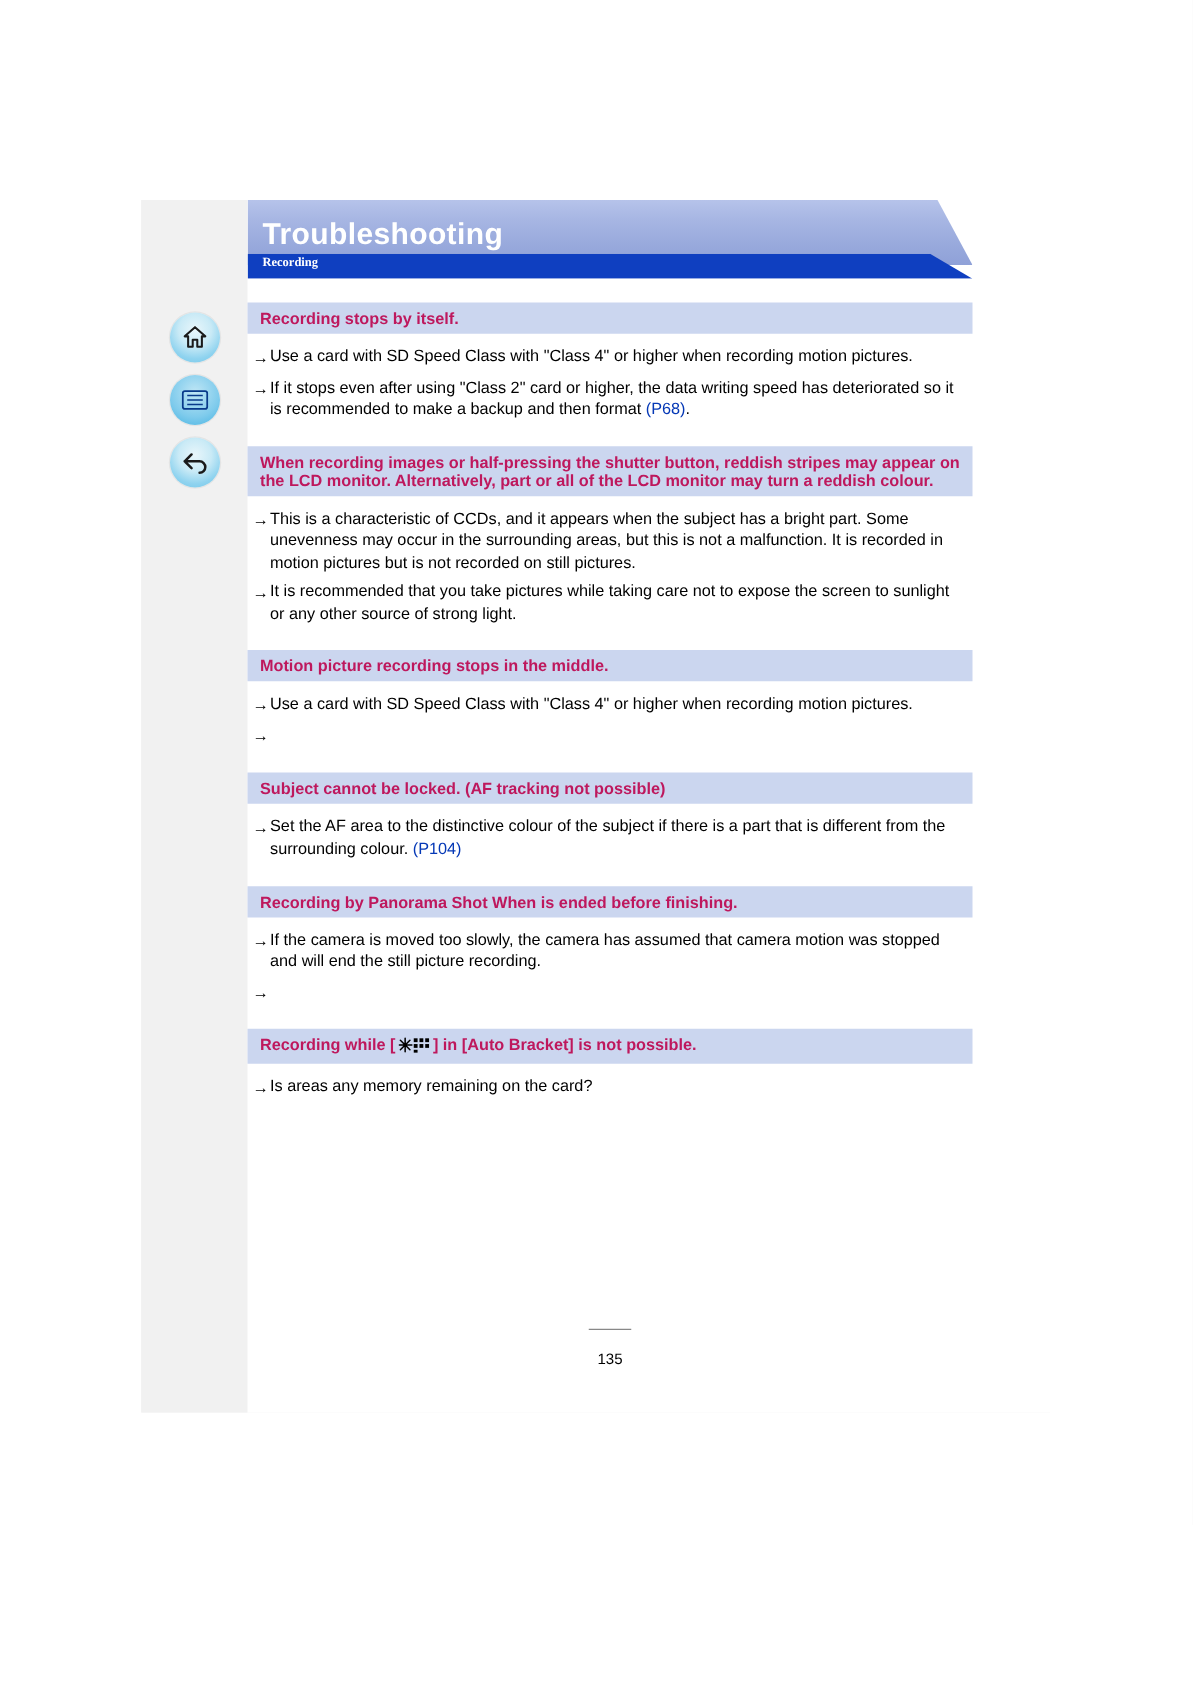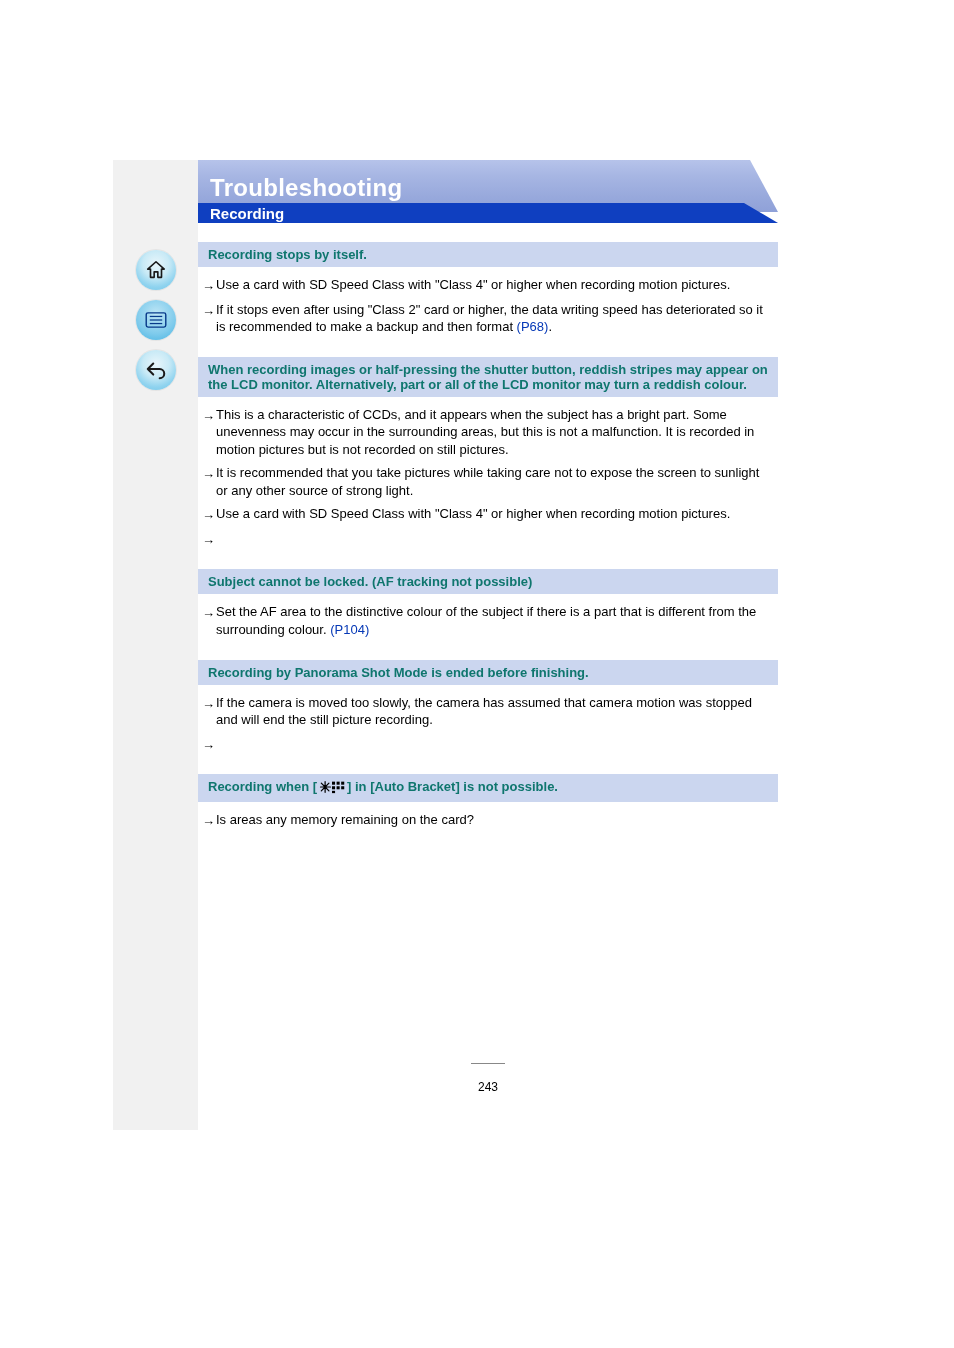--- a/index.html
+++ b/index.html
@@ -63,27 +63,27 @@
     position:absolute; left:0; top:43px; width:580px; height:20px;
     background: #0f3fc0;
     clip-path: polygon(0 0, 546px 0, 580px 20px, 0 20px);
   }
   .header-title {
     position:absolute; left:12px; top:14px;
     color:#ffffff; font-size:24px; font-weight:bold; letter-spacing:0.3px;
   }
   .header-sub {
     position:absolute; left:12px; top:45px;
-    color:#ffffff; font-size:15px; font-weight:bold;
+    color:#ffffff; font-size:10px; font-weight:bold;font-family:Liberation Serif, serif;
   }
 
   .question {
     width: 580px;
     background: #cbd6ef;
-    color: #0f766e;
+    color: #be185d;
     font-size: 13px;
     font-weight: bold;
     padding: 5px 10px;
     margin-top: 18px;
     margin-bottom: 6px;
   }
   .question.first { margin-top: 22px; }
 
   .answer {
     width: 580px;
@@ -169,63 +169,64 @@
     <div class="question">When recording images or half-pressing the shutter button, reddish stripes may appear on the LCD monitor. Alternatively, part or all of the LCD monitor may turn a reddish colour.</div>
     <div class="answer">
       <span class="arrow">→</span>
       <span class="text">This is a characteristic of CCDs, and it appears when the subject has a bright part. Some unevenness may occur in the surrounding areas, but this is not a malfunction. It is recorded in motion pictures but is not recorded on still pictures.</span>
     </div>
     <div class="answer">
       <span class="arrow">→</span>
       <span class="text">It is recommended that you take pictures while taking care not to expose the screen to sunlight or any other source of strong light.</span>
     </div>
 
+    <div class="question">Motion picture recording stops in the middle.</div>
     <div class="answer">
       <span class="arrow">→</span>
       <span class="text">Use a card with SD Speed Class with "Class 4" or higher when recording motion pictures.</span>
     </div>
     <div class="answer">
       <span class="arrow">→</span>
     </div>
 
     <div class="question">Subject cannot be locked. (AF tracking not possible)</div>
     <div class="answer">
       <span class="arrow">→</span>
       <span class="text">
         <span>Set the AF area to the distinctive colour of the subject if there is a part that is different from the surrounding colour. </span><a class="link">(P104)</a>
       </span>
     </div>
 
-    <div class="question">Recording by Panorama Shot Mode is ended before finishing.</div>
+    <div class="question">Recording by Panorama Shot When is ended before finishing.</div>
     <div class="answer">
       <span class="arrow">→</span>
       <span class="text">If the camera is moved too slowly, the camera has assumed that camera motion was stopped and will end the still picture recording.</span>
     </div>
     <div class="answer">
       <span class="arrow">→</span>
     </div>
 
     <div class="question">
-      <span>Recording when [</span><span class="burst-icon"><svg width="26" height="14" viewBox="0 0 34 18">
+      <span>Recording while [</span><span class="burst-icon"><svg width="26" height="14" viewBox="0 0 34 18">
         <g fill="#000">
           <path d="M8 9 L8 2 M8 9 L3 4 M8 9 L2 9 M8 9 L3 14 M8 9 L8 16 M8 9 L13 14 M8 9 L15 9 M8 9 L13 4" stroke="#000" stroke-width="1.6" stroke-linecap="round"></path>
         </g>
         <rect x="17" y="2" width="4" height="4" fill="#000"></rect>
         <rect x="23" y="2" width="4" height="4" fill="#000"></rect>
         <rect x="29" y="2" width="4" height="4" fill="#000"></rect>
         <rect x="17" y="8" width="4" height="4" fill="#000"></rect>
         <rect x="23" y="8" width="4" height="4" fill="#000"></rect>
         <rect x="29" y="8" width="4" height="4" fill="#000"></rect>
         <rect x="17" y="14" width="4" height="3" fill="#000"></rect>
       </svg></span><span>] in [Auto Bracket] is not possible.</span>
     </div>
     <div class="answer">
       <span class="arrow">→</span>
       <span class="text">Is areas any memory remaining on the card?</span>
     </div>
 
     <div class="pagenum">
       <span class="line"></span>
-      <span class="num">243</span>
+      <span class="num">135</span>
     </div>
 
   </div>
 </div>
 
 </body></html>

